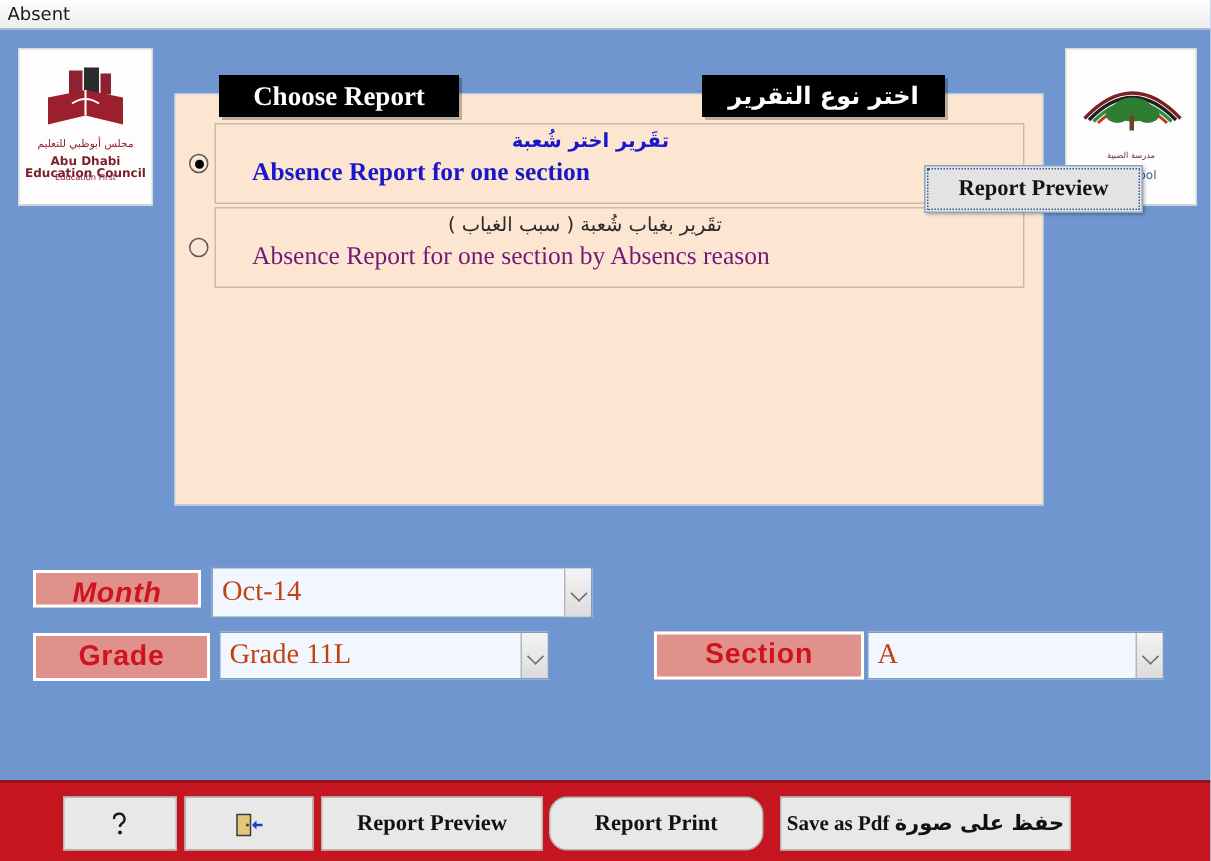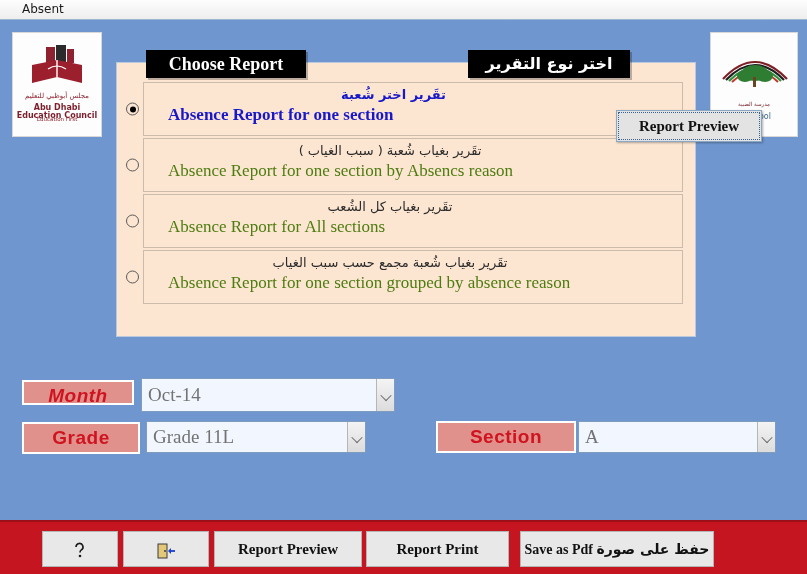--- a/index.html
+++ b/index.html
@@ -23,21 +23,21 @@
     position: absolute;
     left: 0; top: 0;
     width: 807px;
     height: 20px;
     background: linear-gradient(#fdfdfd, #eeeeee);
     border-bottom: 1px solid #9fb6d0;
     box-sizing: border-box;
   }
   .titlebar .title-text {
     position: absolute;
-    left: 22px; top: 2px;
+    left: 5px; top: 2px;
     font-size: 12px;
     color: #1a1a1a;
     font-family: "DejaVu Sans", sans-serif;
   }
 
   
   .client {
     position: absolute;
     left: 0; top: 20px;
     width: 807px;
@@ -157,21 +157,21 @@
     text-align: center;
     font-family: "DejaVu Sans", sans-serif;
     font-size: 13px;
     color: #2b2b2b;
     line-height: 1.35;
     padding-right: 66px;
   }
   .opt-en {
     font-family: "Liberation Serif", serif;
     font-size: 17px;
-    color: #4d7c0f;
+    color: #701a75;
     line-height: 1.25;
   }
   .option-row.selected .opt-ar,
   .option-row.selected .opt-en {
     color: #1818c8;
     font-weight: bold;
   }
   .option-row.selected .opt-ar { text-align: right; padding-right: 232px; }
 
   
@@ -206,21 +206,21 @@
     text-align: center;
     letter-spacing: .5px;
   }
   .combo {
     position: absolute;
     background: #f2f7ff;
     border: 1px solid #7e9cbd;
     box-sizing: border-box;
     font-family: "Liberation Serif", serif;
     font-size: 19px;
-    color: #737373;
+    color: #c2410c;
     padding-left: 6px;
     overflow: hidden;
     white-space: nowrap;
   }
   .combo .arrow {
     position: absolute;
     right: 0; top: 0;
     width: 18px; height: 100%;
     background: linear-gradient(#f4f4f4, #dcdcdc);
     border-left: 1px solid #b6b6b6;
@@ -265,21 +265,21 @@
     font-weight: bold;
     font-size: 15px;
     color: #111;
     line-height: 34px;
     text-align: center;
     white-space: nowrap;
   }
   .tb-help    { left: 42px;  width: 76px; }
   .tb-exit    { left: 123px; width: 86px; }
   .tb-preview { left: 214px; width: 148px; }
-  .tb-print   { left: 366px; width: 143px; }
+  .tb-print   { left: 366px; width: 143px; border-radius: 12px; }
   .tb-pdf     { left: 520px; width: 194px; font-size: 14px; }
   .tb-pdf .ar { font-family: "DejaVu Sans", sans-serif; direction: rtl; }
 </style>
 </head>
 <body>
 
 <div id="app">
 
   <div class="titlebar">
     <span class="title-text">Absent</span>
@@ -326,31 +326,21 @@
           <div class="opt-ar">تقَرير اختر شُعبة</div>
           <div class="opt-en">Absence Report for one section</div>
         </div>
 
         <div class="option-row">
           <span class="radio"></span>
           <div class="opt-ar">تقَرير بغياب شُعبة ( سبب الغياب )</div>
           <div class="opt-en">Absence Report for one section by Absencs reason</div>
         </div>
 
-        <div class="option-row">
-          <span class="radio"></span>
-          <div class="opt-ar">تقَرير بغياب كل الشُعب</div>
-          <div class="opt-en">Absence Report for All sections</div>
-        </div>
-
-        <div class="option-row">
-          <span class="radio"></span>
-          <div class="opt-ar">تقَرير بغياب شُعبة مجمع حسب سبب الغياب</div>
-          <div class="opt-en">Absence Report for one section grouped by absence reason</div>
-        </div>
+
 
       </div>
     </div>
 
     <div class="banner banner-en">Choose Report</div>
     <div class="banner banner-ar">اختر نوع التقرير</div>
 
     <div class="float-preview">Report Preview</div>
 
     <div class="field-label lbl-month">Month</div>

